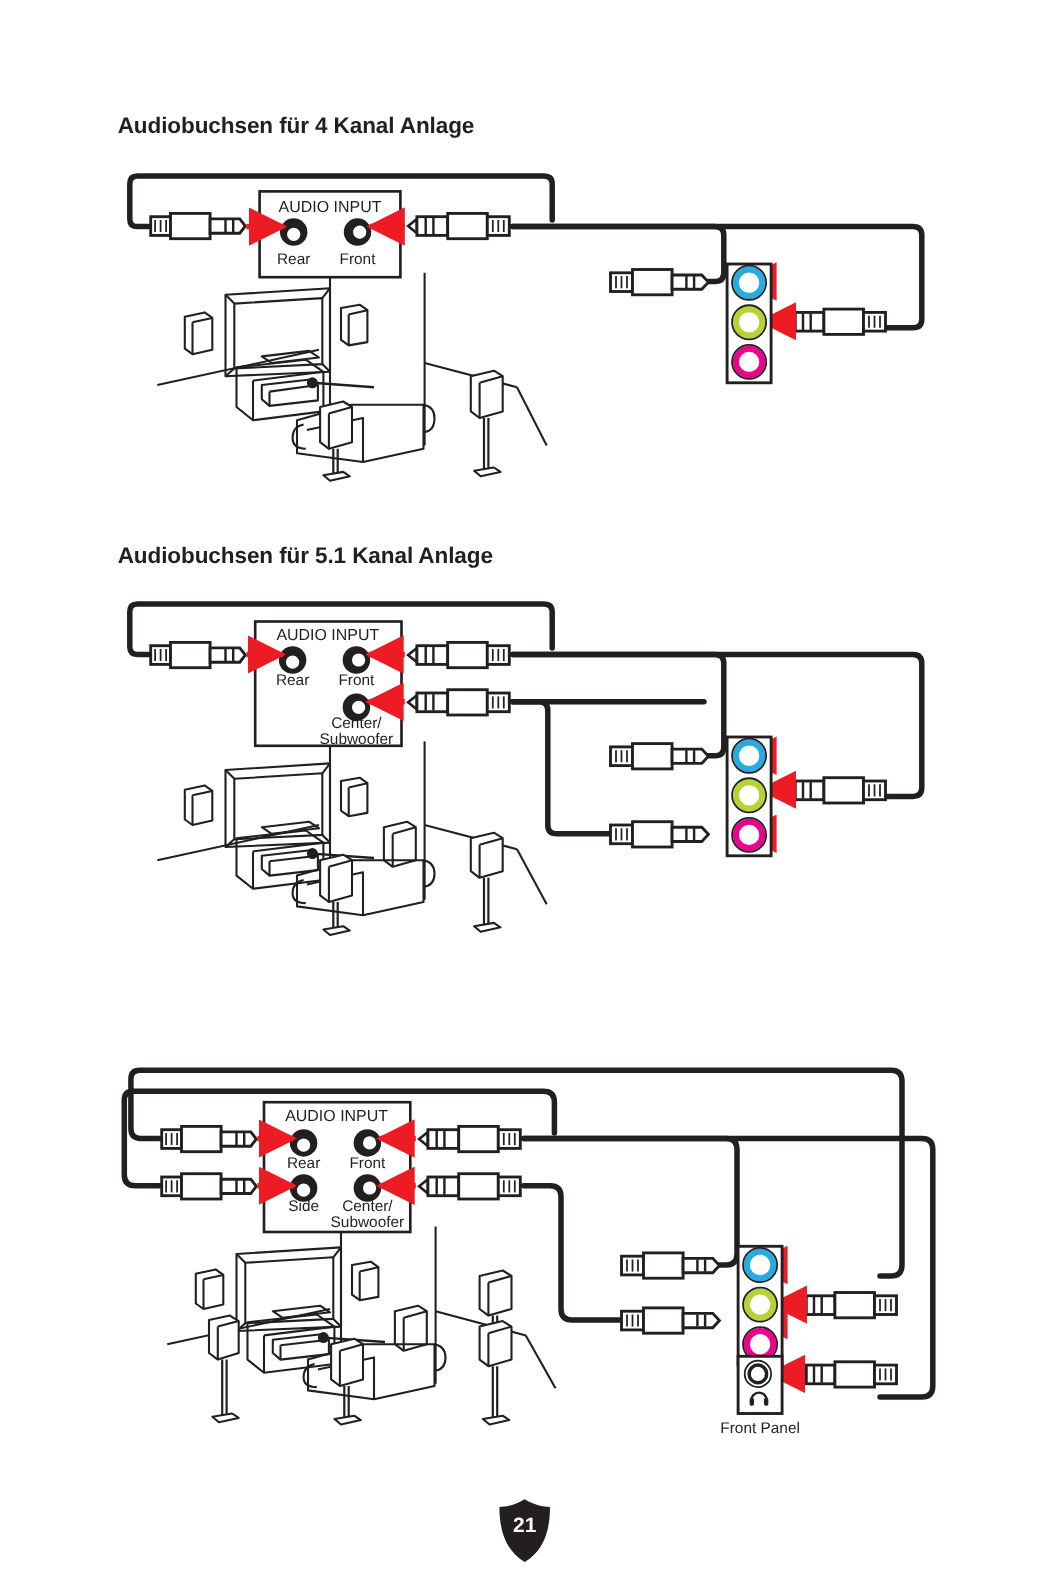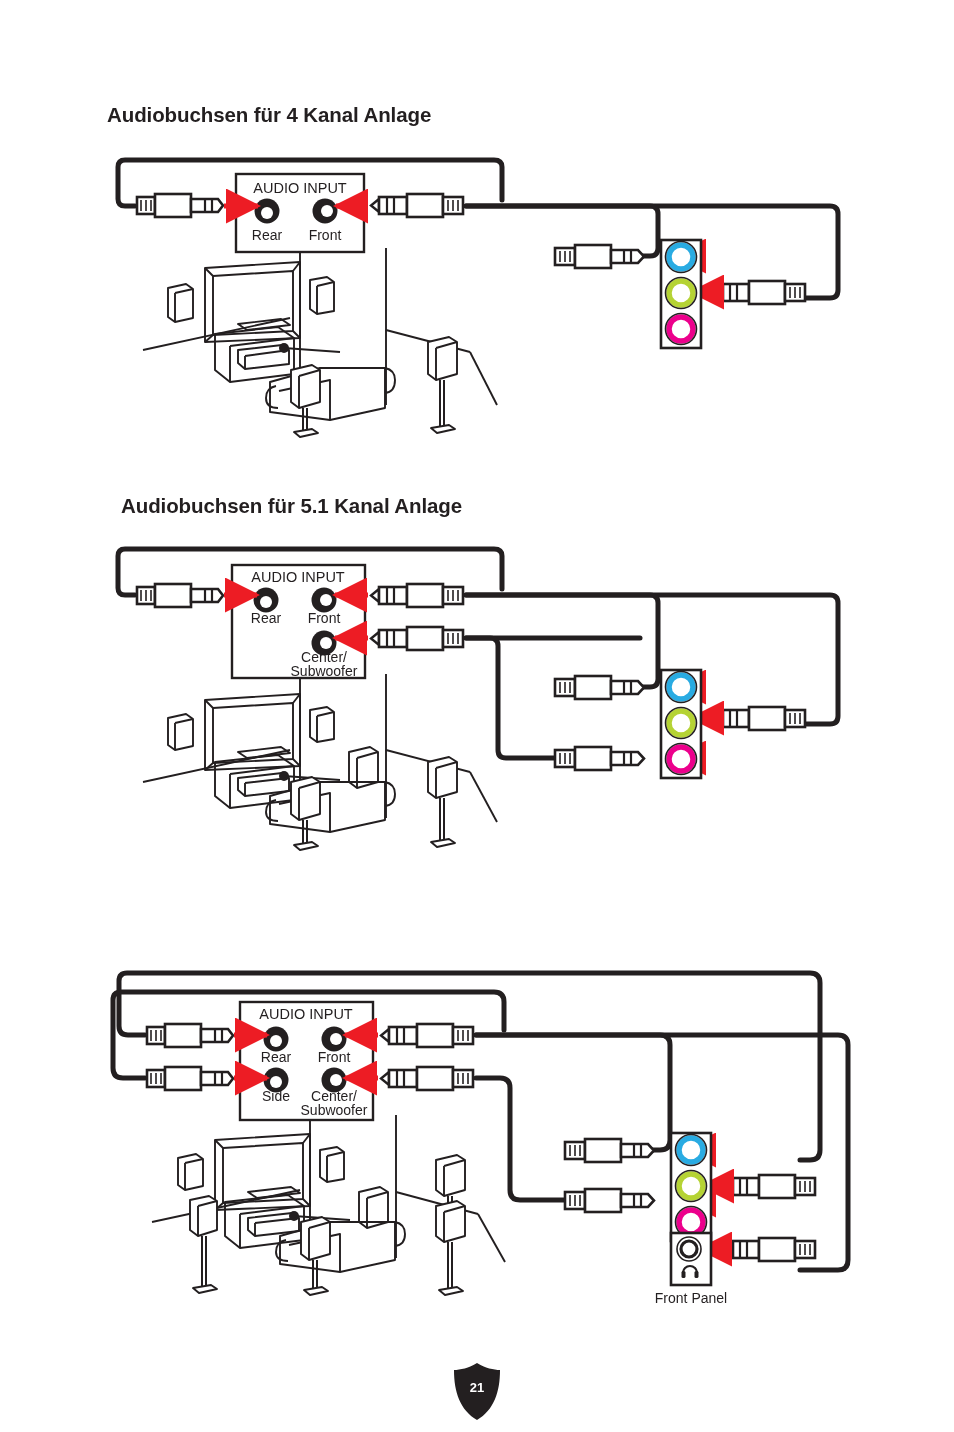--- a/index.html
+++ b/index.html
@@ -26,21 +26,21 @@
   .pagebadge{
     position:absolute;
     left:452px;top:1362px;
     width:50px;height:60px;
   }
   .pagenum{
     position:absolute;
     left:452px;top:1362px;width:50px;height:60px;
     display:flex;align-items:center;justify-content:center;
     font-family:"Liberation Sans", sans-serif;
-    font-weight:bold;font-size:13px;color:#ffffff;
+    font-weight:bold;font-size:19px;color:#ffffff;
     padding-bottom:9px;box-sizing:border-box;
     pointer-events:none;
   }
 </style>
 </head>
 <body>
 
 <div class="page">
 
   <div class="section-title" style="left:107px;top:103px;">Audiobuchsen für 4 Kanal Anlage</div>
@@ -172,21 +172,21 @@
       <path d="M294,432 L312,429 L318,433 L300,437 Z" fill="#ffffff"></path>
 
       <path d="M428,342 L449,337 L457,342 L457,374 L436,380 L428,374 Z" fill="#ffffff"></path>
       <path d="M436,348 L457,342 M436,348 L436,380"></path>
       <path d="M440,380 L440,428 M444,380 L444,428" stroke-width="2"></path>
       <path d="M431,428 L449,425 L455,429 L437,433 Z" fill="#ffffff"></path>
     </g>
   </svg>
   </div>
 
-  <div class="section-title" style="left:107px;top:494px;margin-left:14px;">Audiobuchsen für 5.1 Kanal Anlage</div>
+  <div class="section-title" style="left:107px;top:494px;">Audiobuchsen für 5.1 Kanal Anlage</div>
 
   <div class="diagram">
   <svg width="954" height="1432" style="position:absolute;left:0;top:0;pointer-events:none;">
 
     <g fill="none" stroke="#231f20" stroke-width="5" stroke-linecap="round">
       <path d="M135,595 L125,595 Q118,595 118,588 L118,556 Q118,549 125,549 L494,549 Q502,549 502,556 L502,589"></path>
       <path d="M466,595 L830,595 Q838,595 838,603 L838,716 Q838,724 830,724 L800,724"></path>
       <path d="M466,595 L650,595 Q658,595 658,603 L658,679 Q658,687 650,687 L640,687"></path>
       <path d="M466,638 L640,638"></path>
       <path d="M466,638 L490,638 Q498,638 498,646 L498,750 Q498,758 506,758 L640,758"></path>

